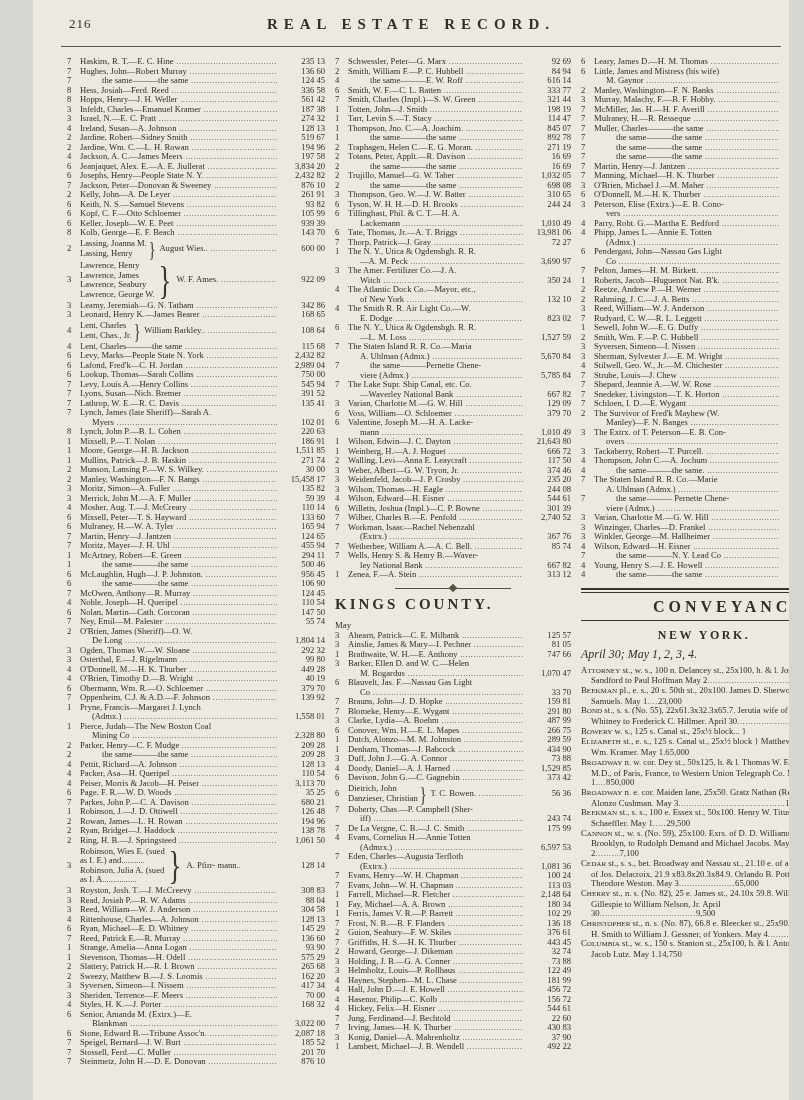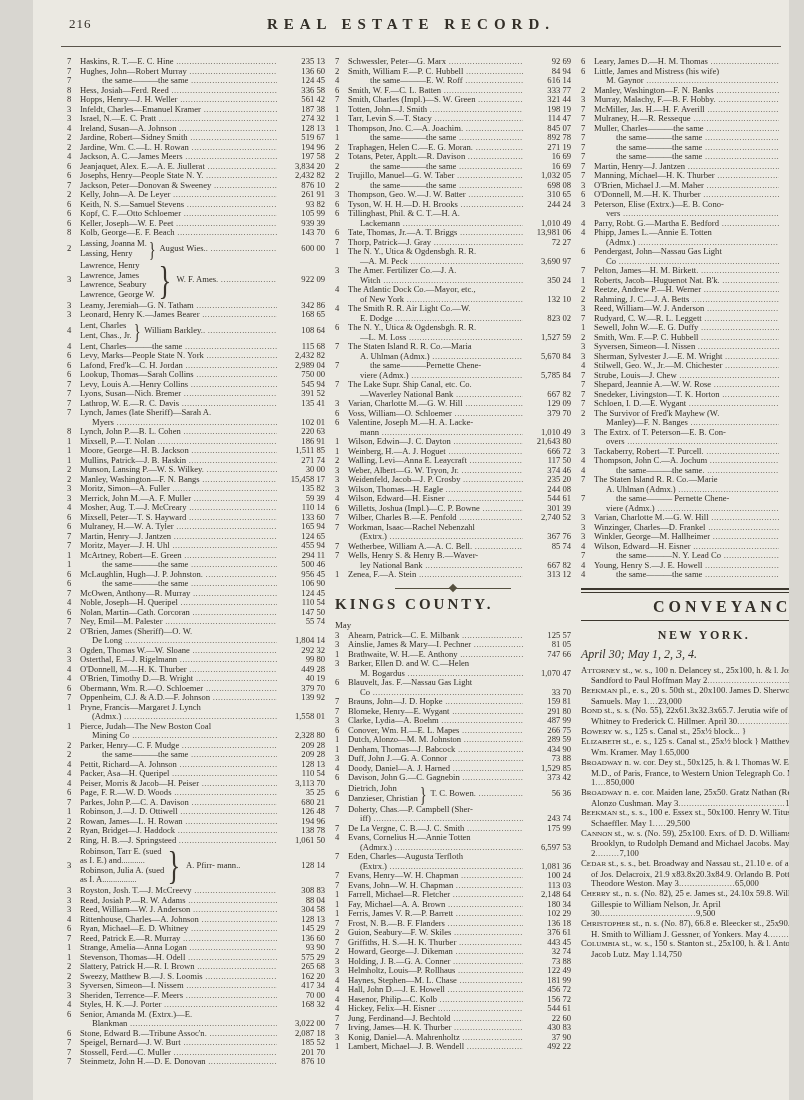--- a/index.html
+++ b/index.html
@@ -454,21 +454,21 @@
           <span class="amt">138 78</span>
         </div>
         <div class="row">
           <span class="num">2</span>
           <span class="nm">Ring, H. B.—J. Springsteed</span>
           <span class="amt">1,061 50</span>
         </div>
         <div class="grow">
           <span class="num">3</span>
           <span class="gnames">
-            <div>Robinson, Tarr E. (sued</div>
+            <div>Robinson, Wies E. (sued</div>
             <div>  as I. E.) and...........</div>
             <div>Robinson, Julia A. (sued</div>
             <div>  as I. A................</div>
           </span>
           <span class="brace" style="font-size: 41px;">}</span>
           <span class="gright wrapok">A. Pfirr- mann..</span>
           <span class="amt">128 14</span>
         </div>
         <div class="row">
           <span class="num">3</span>

